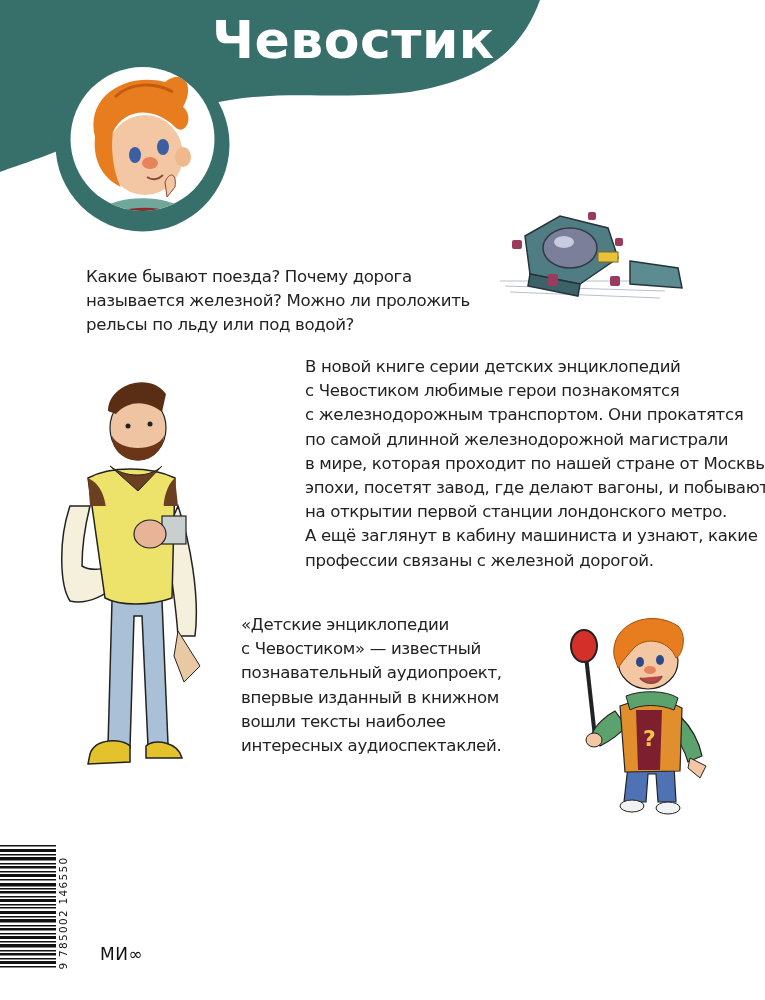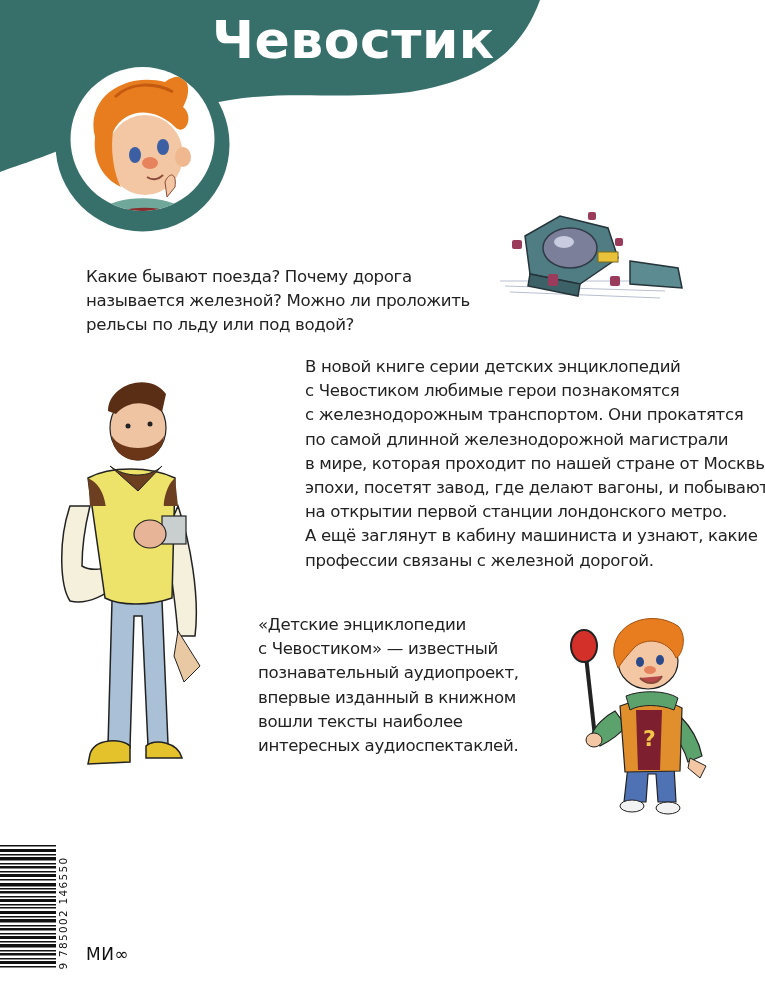--- a/index.html
+++ b/index.html
@@ -15,38 +15,38 @@
     font-family: "DejaVu Sans", sans-serif; font-weight: bold;
     font-size: 52px; letter-spacing: 0.5px; color: #ffffff; line-height: 1;
   }
   .txt {
     position: absolute; font-size: 16.6px; line-height: 24.2px; color: #222222;
     letter-spacing: -0.35px; white-space: nowrap;
   }
   .txt div { display: block; }
   #intro { left: 86px; top: 257px; margin-top: 8px; }
   #para1 { left: 257px; top: 355px; margin-left: 48px; }
-  #para2 { left: 258px; top: 613px; }
+  #para2 { left: 241px; top: 613px; }
   .illus { position: absolute; }
   #gadget { left: 490px; top: 206px; width: 200px; height: 100px; }
   #dad { left: 50px; top: 366px; width: 160px; height: 410px; }
   #kid { left: 570px; top: 606px; width: 140px; height: 210px; }
   #portrait { left: 55px; top: 57px; width: 175px; height: 175px; }
   #barcode { position: absolute; left: 0; top: 843px; width: 72px; height: 140px; }
   .isbn {
     position: absolute; left: 55px; top: 843px; width: 16px; height: 140px;
   }
   .isbn span {
     position: absolute; left: 50%; top: 50%;
     transform: translate(-50%, -50%) rotate(-90deg);
     font-family: "DejaVu Sans", sans-serif; font-size: 10.5px; letter-spacing: 1.3px;
     white-space: nowrap; color: #111;
   }
   .publisher {
-    position: absolute; left: 86px; top: 944px;
+    position: absolute; left: 100px; top: 944px;
     font-family: "DejaVu Sans", sans-serif; font-size: 17px; letter-spacing: 0.5px; color: #111;
   }
 </style>
 </head>
 <body>
 
 <svg class="banner" viewBox="0 0 765 240">
   <path d="M0 0 H540 C520 55 480 80 410 92 C340 100 290 90 230 100 C170 110 110 130 60 150 C30 162 10 168 0 172 Z" fill="#376f6b"></path>
 </svg>
 <div class="title">Чевостик</div>

